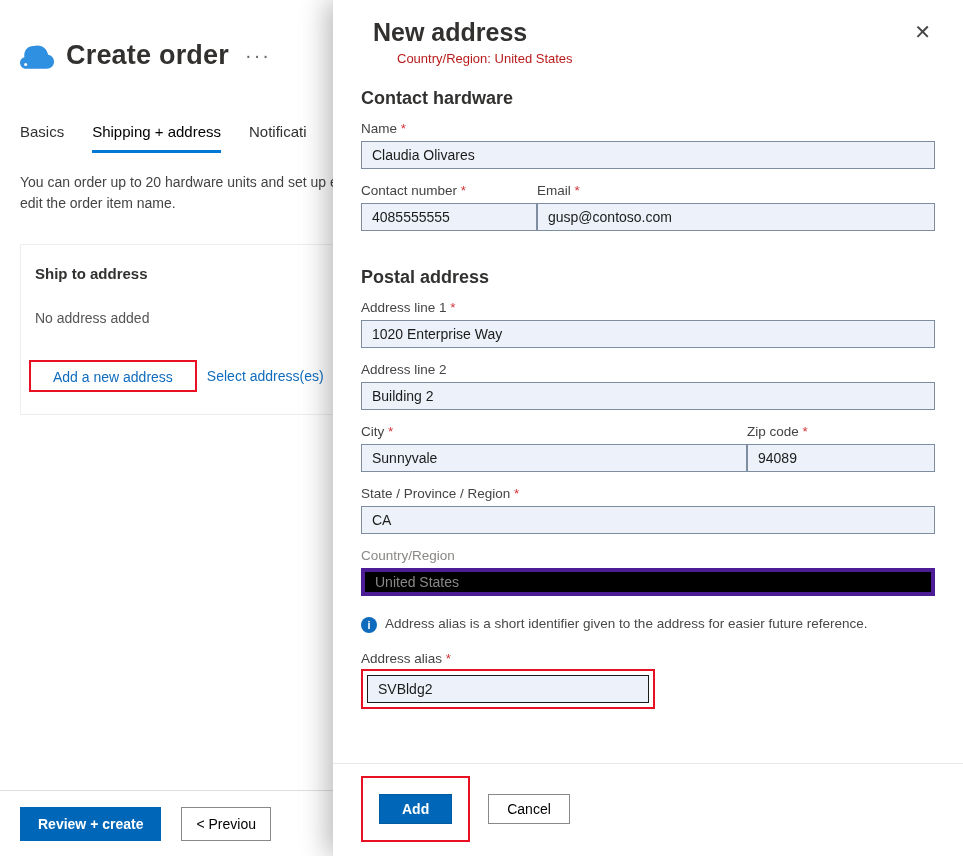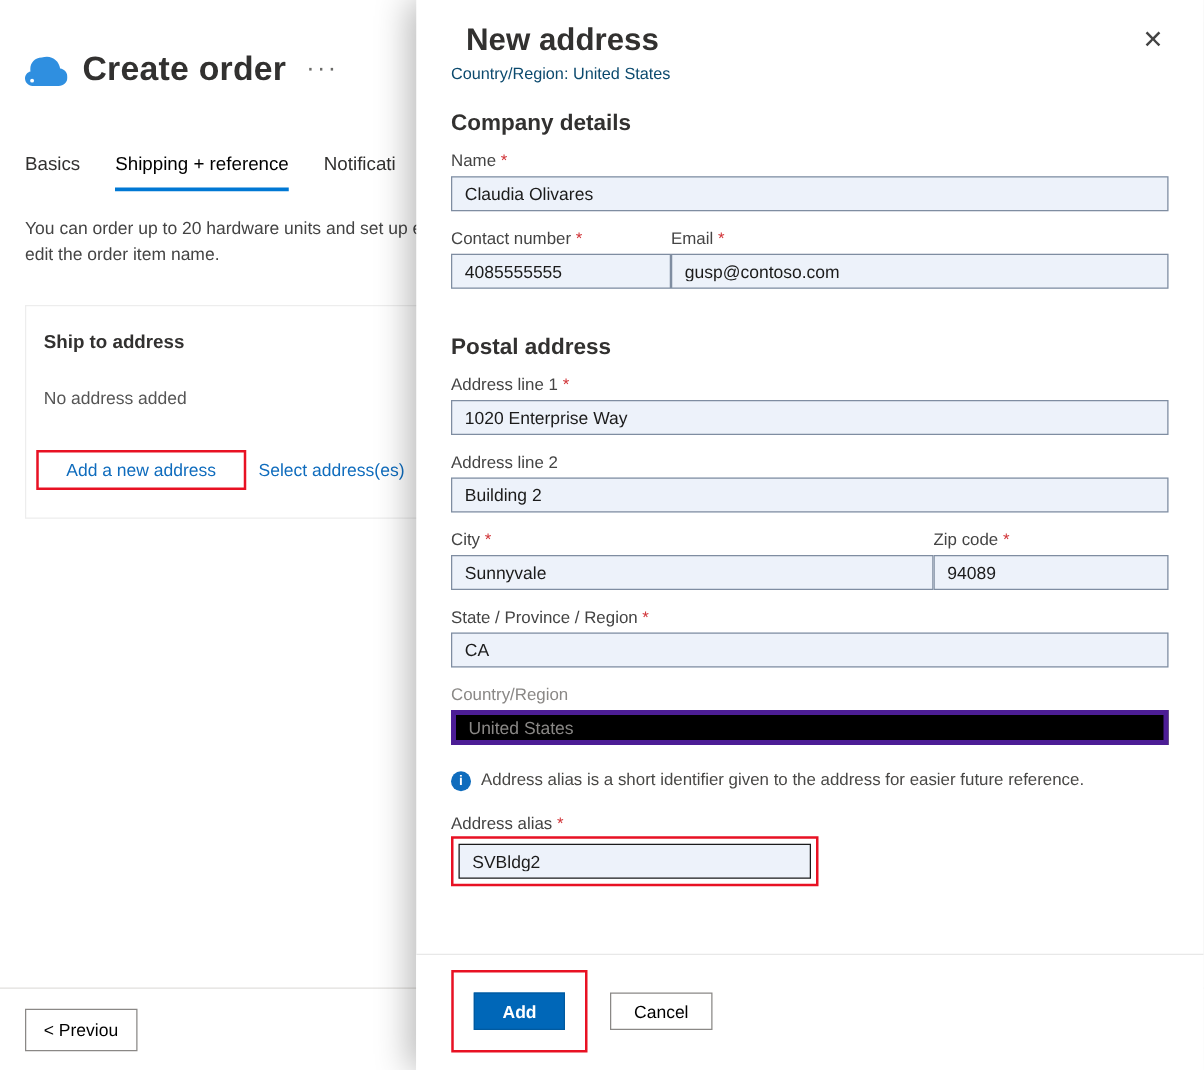--- a/index.html
+++ b/index.html
@@ -26,21 +26,21 @@
 
   .bg-foot { position: absolute; left: 0; right: 0; bottom: 0; height: 66px; border-top: 1px solid #e1dfdd; display: flex; align-items: center; padding: 0 20px; gap: 20px; background: #fff; }
   .btn-primary { background: #0067b8; color: #fff; border: none; font-size: 14px; font-weight: 600; padding: 9px 18px; cursor: pointer; }
   .btn-secondary { background: #fff; border: 1px solid #8a8886; font-size: 14px; padding: 8px 14px; cursor: pointer; }
 
   
   .panel { position: absolute; top: 0; right: 0; width: 630px; height: 856px; background: #fff; box-shadow: -6px 0 26px rgba(0,0,0,.28); display: flex; flex-direction: column; }
   .panel-scroll { padding: 18px 28px 0 28px; overflow-y: auto; flex: 1 1 auto; }
   .panel-head { display: flex; align-items: flex-start; justify-content: space-between; }
   .panel-title { font-size: 25px; font-weight: 700; margin-left: 12px; }
-  .panel-sub { font-size: 13px; color: #0c4a6e; margin-top: 4px; }
+  .panel-sub { font-size: 13px; color: #b91c1c; margin-top: 4px; margin-left: 36px; }
   .close-x { font-size: 20px; line-height: 1; color: #444; background: none; border: none; cursor: pointer; padding: 4px; }
 
   .section-title { font-size: 18px; font-weight: 600; margin-top: 22px; margin-bottom: 12px; }
 
   .lbl { font-size: 13.5px; color: #444; margin-bottom: 5px; display: block; }
   .req::after { content: " *"; color: #d13438; }
 
   .inp { width: 100%; height: 28px; padding: 0 10px; font-size: 14px; color: #1b1b1b;
          background: #edf2fa; border: 1px solid #7f8da1; }
   .inp.disabled { background: #000000; border: 4px solid #4c1d95; color: #8a8886; }
@@ -73,53 +73,54 @@
             <circle cx="8" cy="30" r="5" fill="#2f8fe0"></circle>
             <circle cx="8" cy="30" r="2.2" fill="#fff"></circle>
           </svg>
       </span>
       <span class="bg-title">Create order</span>
       <span class="dots">···</span>
     </div>
 
     <div class="tabs">
       <div class="tab">Basics</div>
-      <div class="tab active">Shipping + reference</div>
+      <div class="tab active">Shipping + address</div>
       <div class="tab">Notificati</div>
     </div>
 
     <p class="desc">You can order up to 20 hardware units and set up each separately. A unit with hardware is an order item. You can edit the order item name.</p>
 
     <div class="ship-box">
       <div class="ship-head">Ship to address</div>
       <div class="ship-none">No address added</div>
       <div class="ship-links">
         <span class="hl-red">
           <a href="#">Add a new address</a>
         </span>
         <a href="#">Select address(es)</a>
       </div>
     </div>
 
     <div class="bg-foot">
+      <button class="btn-primary">Review + create</button>
       <button class="btn-secondary">&lt; Previou</button>
     </div>
   </div>
 
   <div class="panel">
     <div class="panel-scroll">
       <div class="panel-head">
         <div>
           <div class="panel-title">New address</div>
           <div class="panel-sub">Country/Region: United States</div>
         </div>
         <button class="close-x">✕</button>
       </div>
 
-      <div class="section-title">Company details</div>
+      <div class="section-title">Contact hardware</div>
 
       <div class="fld">
         <label class="lbl req">Name</label>
         <input class="inp" value="Claudia Olivares" style="">
       </div>
       <div class="row">
         <div class="fld" style="flex:0 0 176px">
           <label class="lbl req">Contact number</label>
           <input class="inp" value="4085555555" style="">
         </div>

